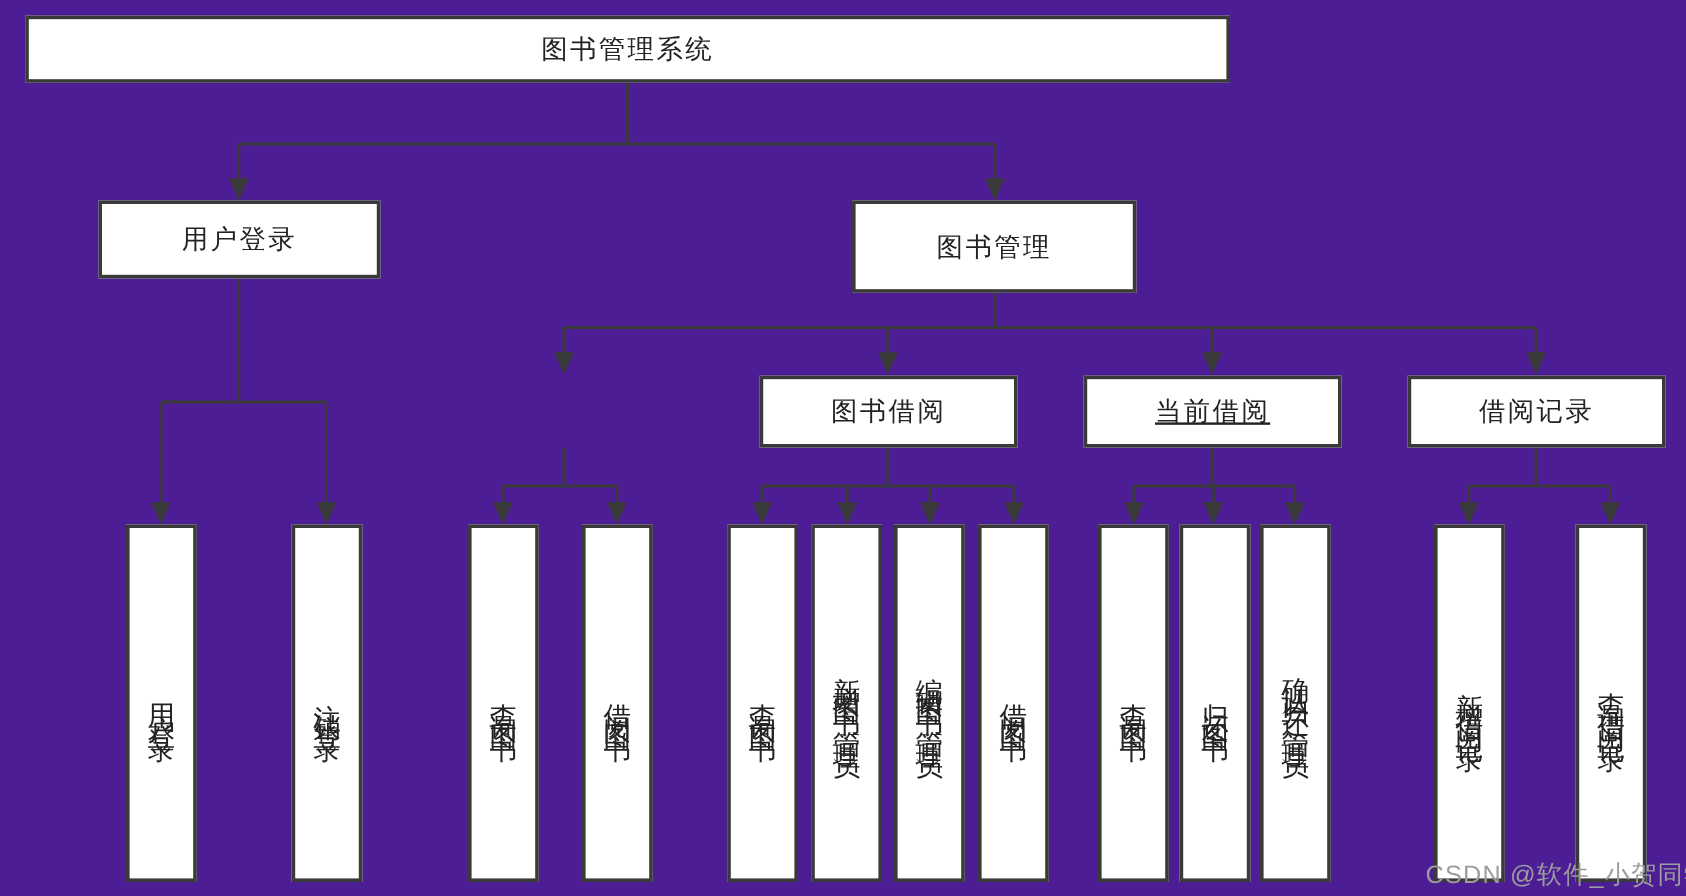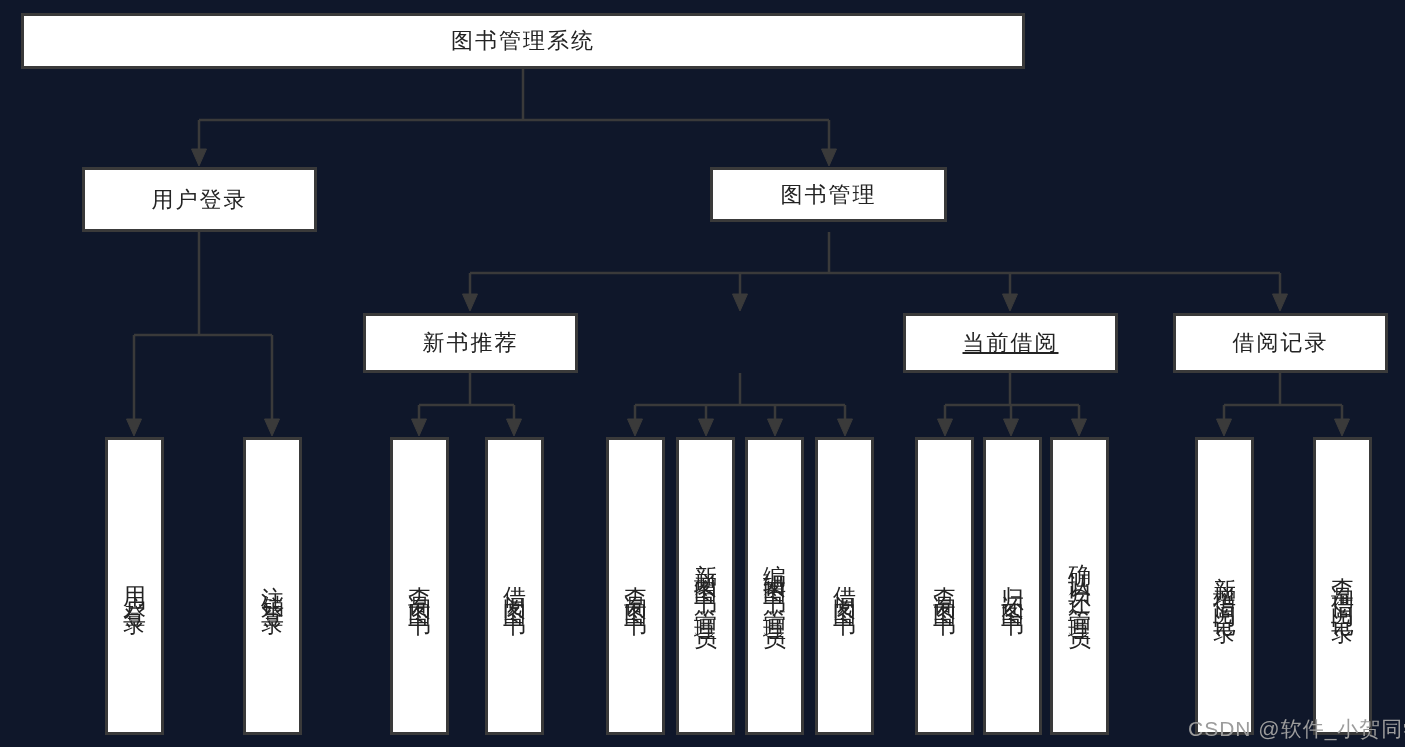--- a/index.html
+++ b/index.html
@@ -1,36 +1,36 @@
 <!DOCTYPE html>
 <html><head>
 <meta charset="utf-8">
 <style>
   html,body{margin:0;padding:0;background:#fff;}
   #stage{
-    position:relative;width:1405px;height:747px;background:#0f172a;overflow:hidden;
+    position:relative;width:1405px;height:747px;background:#4c1d95;overflow:hidden;
     font-family:"Liberation Sans",sans-serif;color:#222;
   }
   #wires{position:absolute;left:0;top:0;width:1405px;height:747px;}
   #wires path{stroke:#3a3a3a;stroke-width:2.5;fill:none;}
   #wires polygon{fill:#3a3a3a;stroke:#3a3a3a;}
   .box{
     position:absolute;border:3px solid #3a3a3a;background:#fff;box-sizing:border-box;
     display:flex;align-items:center;justify-content:center;color:#232323;
   }
   .h-label{font-size:22px;letter-spacing:2px;white-space:nowrap;}
   .v-label{
     writing-mode:vertical-rl;text-orientation:mixed;
     font-size:23px;letter-spacing:9px;line-height:1;white-space:nowrap;
   }
   
   .b-root{left:21px;top:13px;width:1004px;height:56px;}
   
   .b-userlogin{left:82px;top:167px;width:235px;height:65px;}
-  .b-bookmgmt{left:710px;top:167px;width:237px;height:55px;}
+  .b-bookmgmt{left:710px;top:167px;width:237px;height:77px;}
   
   .lv3{top:313px;height:60px;width:215px;}
   .b-newbook{left:363px;}
   .b-borrowmod{left:633px;}
   .b-current{left:903px;text-decoration:underline;}
   .b-record{left:1173px;}
   
   .leaf{top:437px;height:298px;width:59px;}
   .b-l-login{left:105px;}
   .b-l-logout{left:243px;}
@@ -95,22 +95,22 @@
     <span class="h-label">图书管理系统</span>
   </div>
 
   <div class="box b-userlogin">
     <span class="h-label">用户登录</span>
   </div>
   <div class="box b-bookmgmt">
     <span class="h-label">图书管理</span>
   </div>
 
-  <div class="box lv3 b-newbook">
-    <span class="h-label">新书推荐</span>
+  <div class="box lv3 b-borrowmod">
+    <span class="h-label">图书借阅</span>
   </div>
   <div class="box lv3 b-current">
     <span class="h-label">当前借阅</span>
   </div>
   <div class="box lv3 b-record">
     <span class="h-label">借阅记录</span>
   </div>
 
   <div class="box leaf b-l-login">
     <span class="v-label">用户登录</span>

